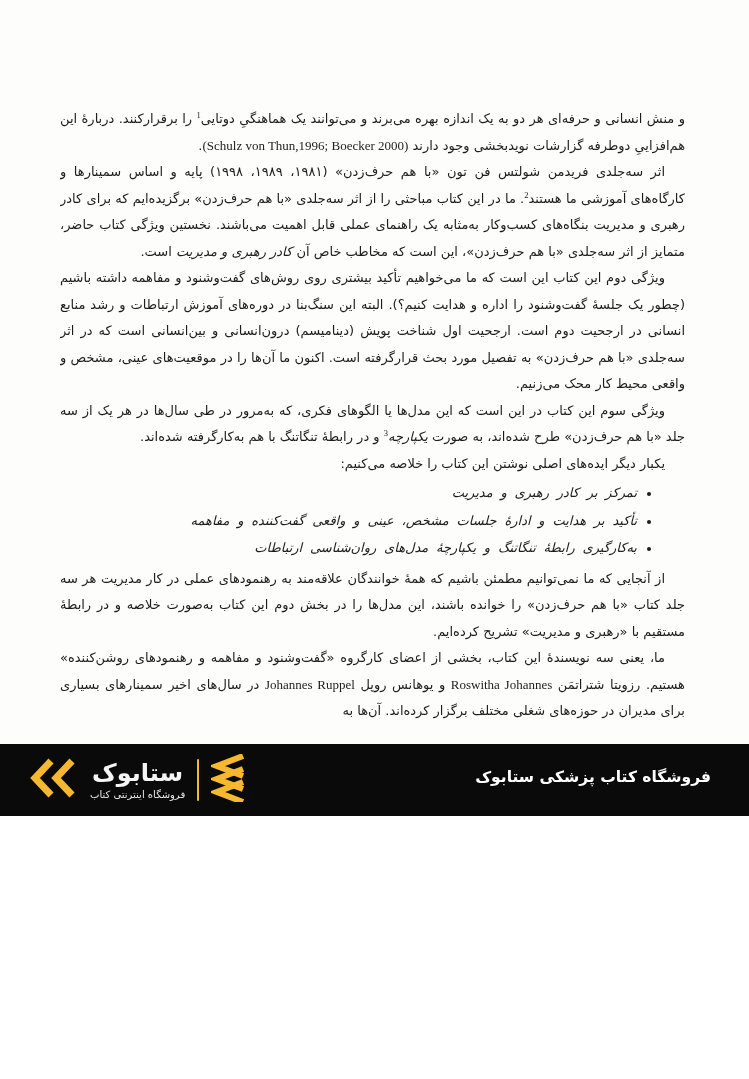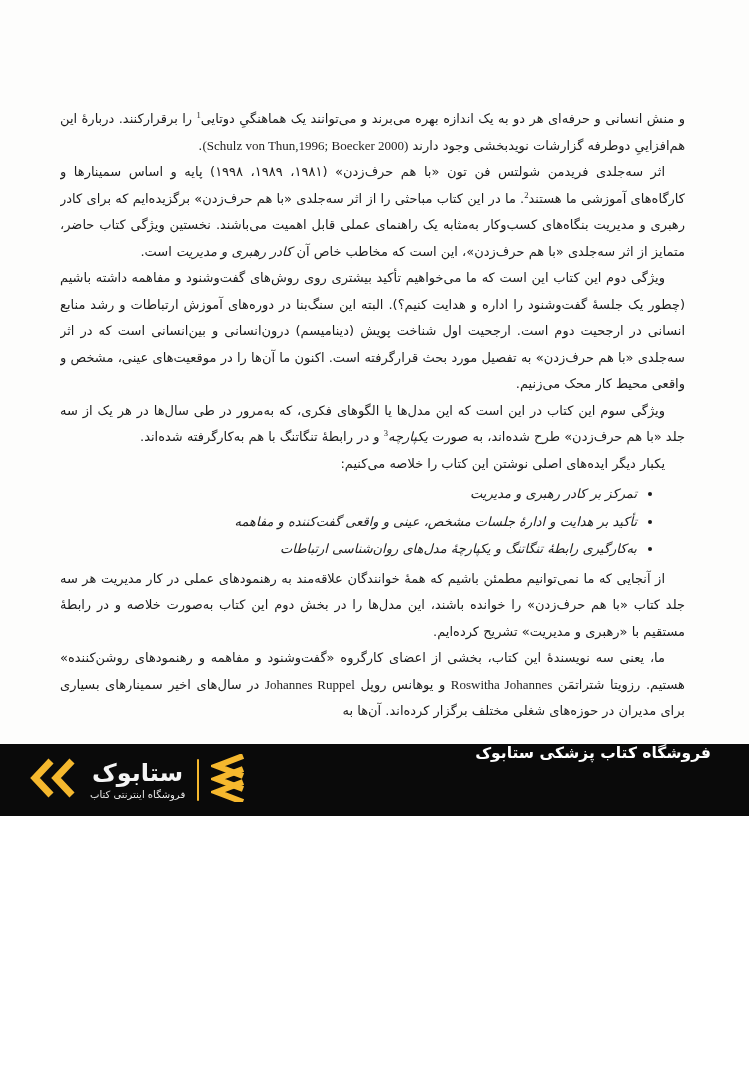--- a/index.html
+++ b/index.html
@@ -42,20 +42,21 @@
     unicode-bidi: isolate;
   }
   ul.bullets {
     list-style: disc;
     margin: 3px 30px 3px 0;
     padding: 0 18px 0 0;
   }
   ul.bullets li {
     font-style: italic;
     line-height: 27.5px;
+    font-family: Liberation Mono, monospace;
   }
   .footnote-rule {
     position: absolute;
     top: 893px;
     right: 64px;
     left: 60px;
     border-top: 1px solid #4a4a4a;
   }
   .footnotes {
     position: absolute;
@@ -79,20 +80,21 @@
     color: #222;
   }
   .banner {
     position: absolute;
     bottom: 0;
     left: 0;
     right: 0;
     height: 72px;
     background: #0a0a0a;
     display: flex;
+    align-items: center;
     justify-content: space-between;
     padding: 0 38px 0 30px;
   }
   .logo-cluster { display: flex; align-items: center; gap: 12px; }
   .wordmark-block { display: flex; flex-direction: column; align-items: center; }
   .wordmark {
     color: #f4f4f4;
     font-size: 24px;
     font-weight: bold;
     direction: rtl;

